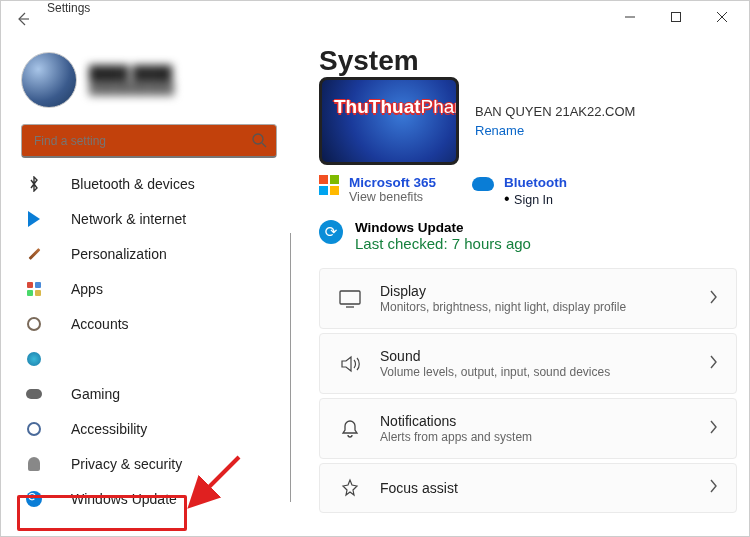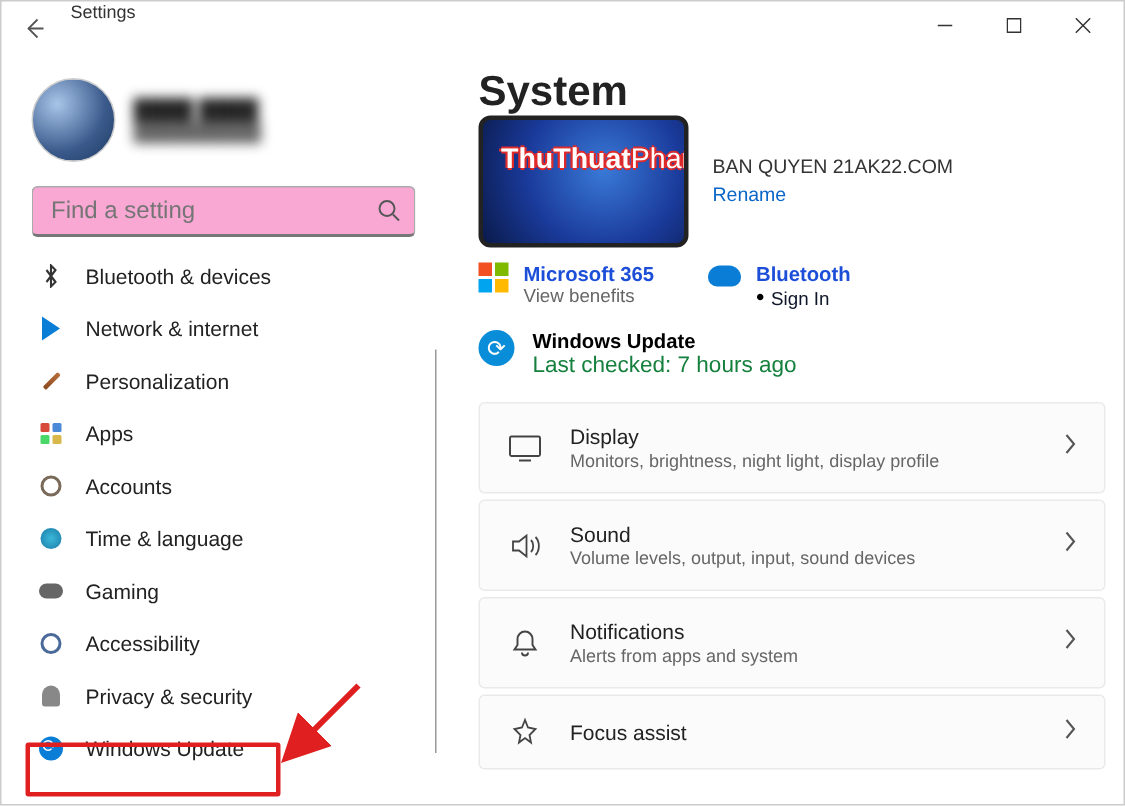--- a/index.html
+++ b/index.html
@@ -18,26 +18,26 @@
 
 
 .profile { display: flex; align-items: center; gap: 12px; padding: 6px 10px 14px 10px; }
 .avatar { width: 56px; height: 56px; border-radius: 50%; background: radial-gradient(circle at 30% 30%, #a8c5e8, #3a5a8c 60%, #1e3a5f); border: 1px solid #ccc; }
 .profile-text { filter: blur(4px); }
 .profile-name { font-size: 14px; font-weight: 600; color: #222; }
 .profile-email { font-size: 12px; color: #666; }
 
 
 .search-wrap { position: relative; margin: 2px 14px 8px 10px; }
-.search { width: 100%; height: 34px; border: 1px solid #aaa; border-bottom: 2px solid #777; border-radius: 4px; padding: 0 36px 0 12px; font-size: 16px; background: #f9a8d4; }
+.search { width: 100%; height: 34px; border: 1px solid #aaa; border-bottom: 2px solid #777; border-radius: 4px; padding: 0 36px 0 12px; font-size: 12px; background: #c2410c; }
 .search-icon { position: absolute; right: 10px; top: 8px; color: #555; }
 
 
 .nav { flex: 1; overflow: hidden; padding-right: 6px; }
-.nav-item { display: flex; align-items: center; gap: 14px; padding: 8px 12px; margin: 1px 2px; border-radius: 4px; font-size: 14px; color: #222; cursor: pointer; }
+.nav-item { display: flex; align-items: center; gap: 28px; padding: 8px 12px; margin: 1px 2px; border-radius: 4px; font-size: 14px; color: #222; cursor: pointer; }
 .nav-item .icon-slot { width: 18px; height: 18px; display: flex; align-items: center; justify-content: center; }
 .nav-divider { position: absolute; right: 0; top: 192px; bottom: 34px; width: 1.3px; background: #9a9a9a; }
 
 
 .ic-bluetooth { color: #333; }
 .ic-network { width: 0; height: 0; border-left: 8px solid transparent; border-right: 8px solid transparent; border-bottom: 12px solid #0a7dd6; transform: rotate(90deg); }
 .ic-brush { width: 3px; height: 14px; background: linear-gradient(#b86d3a,#8a4a1f); transform: rotate(45deg); border-radius: 1px; }
 .ic-apps { display: grid; grid-template-columns: 6px 6px; grid-template-rows: 6px 6px; gap: 2px; }
 .ic-apps span { background: #555; border-radius: 1px; }
 .ic-apps span:nth-child(1){background:#d84a3a}.ic-apps span:nth-child(2){background:#4a8ad8}.ic-apps span:nth-child(3){background:#4ad86a}.ic-apps span:nth-child(4){background:#d8b84a}
@@ -173,21 +173,20 @@
       <div class="nav-item">
         <span class="icon-slot">
             <span class="ic-account"></span>
           </span>
         <span>Accounts</span>
       </div>
       <div class="nav-item">
         <span class="icon-slot">
             <span class="ic-time"></span>
           </span>
-        <span>Time &amp; language</span>
       </div>
       <div class="nav-item">
         <span class="icon-slot">
             <span class="ic-game"></span>
           </span>
         <span>Gaming</span>
       </div>
       <div class="nav-item">
         <span class="icon-slot">
             <span class="ic-access"></span>

